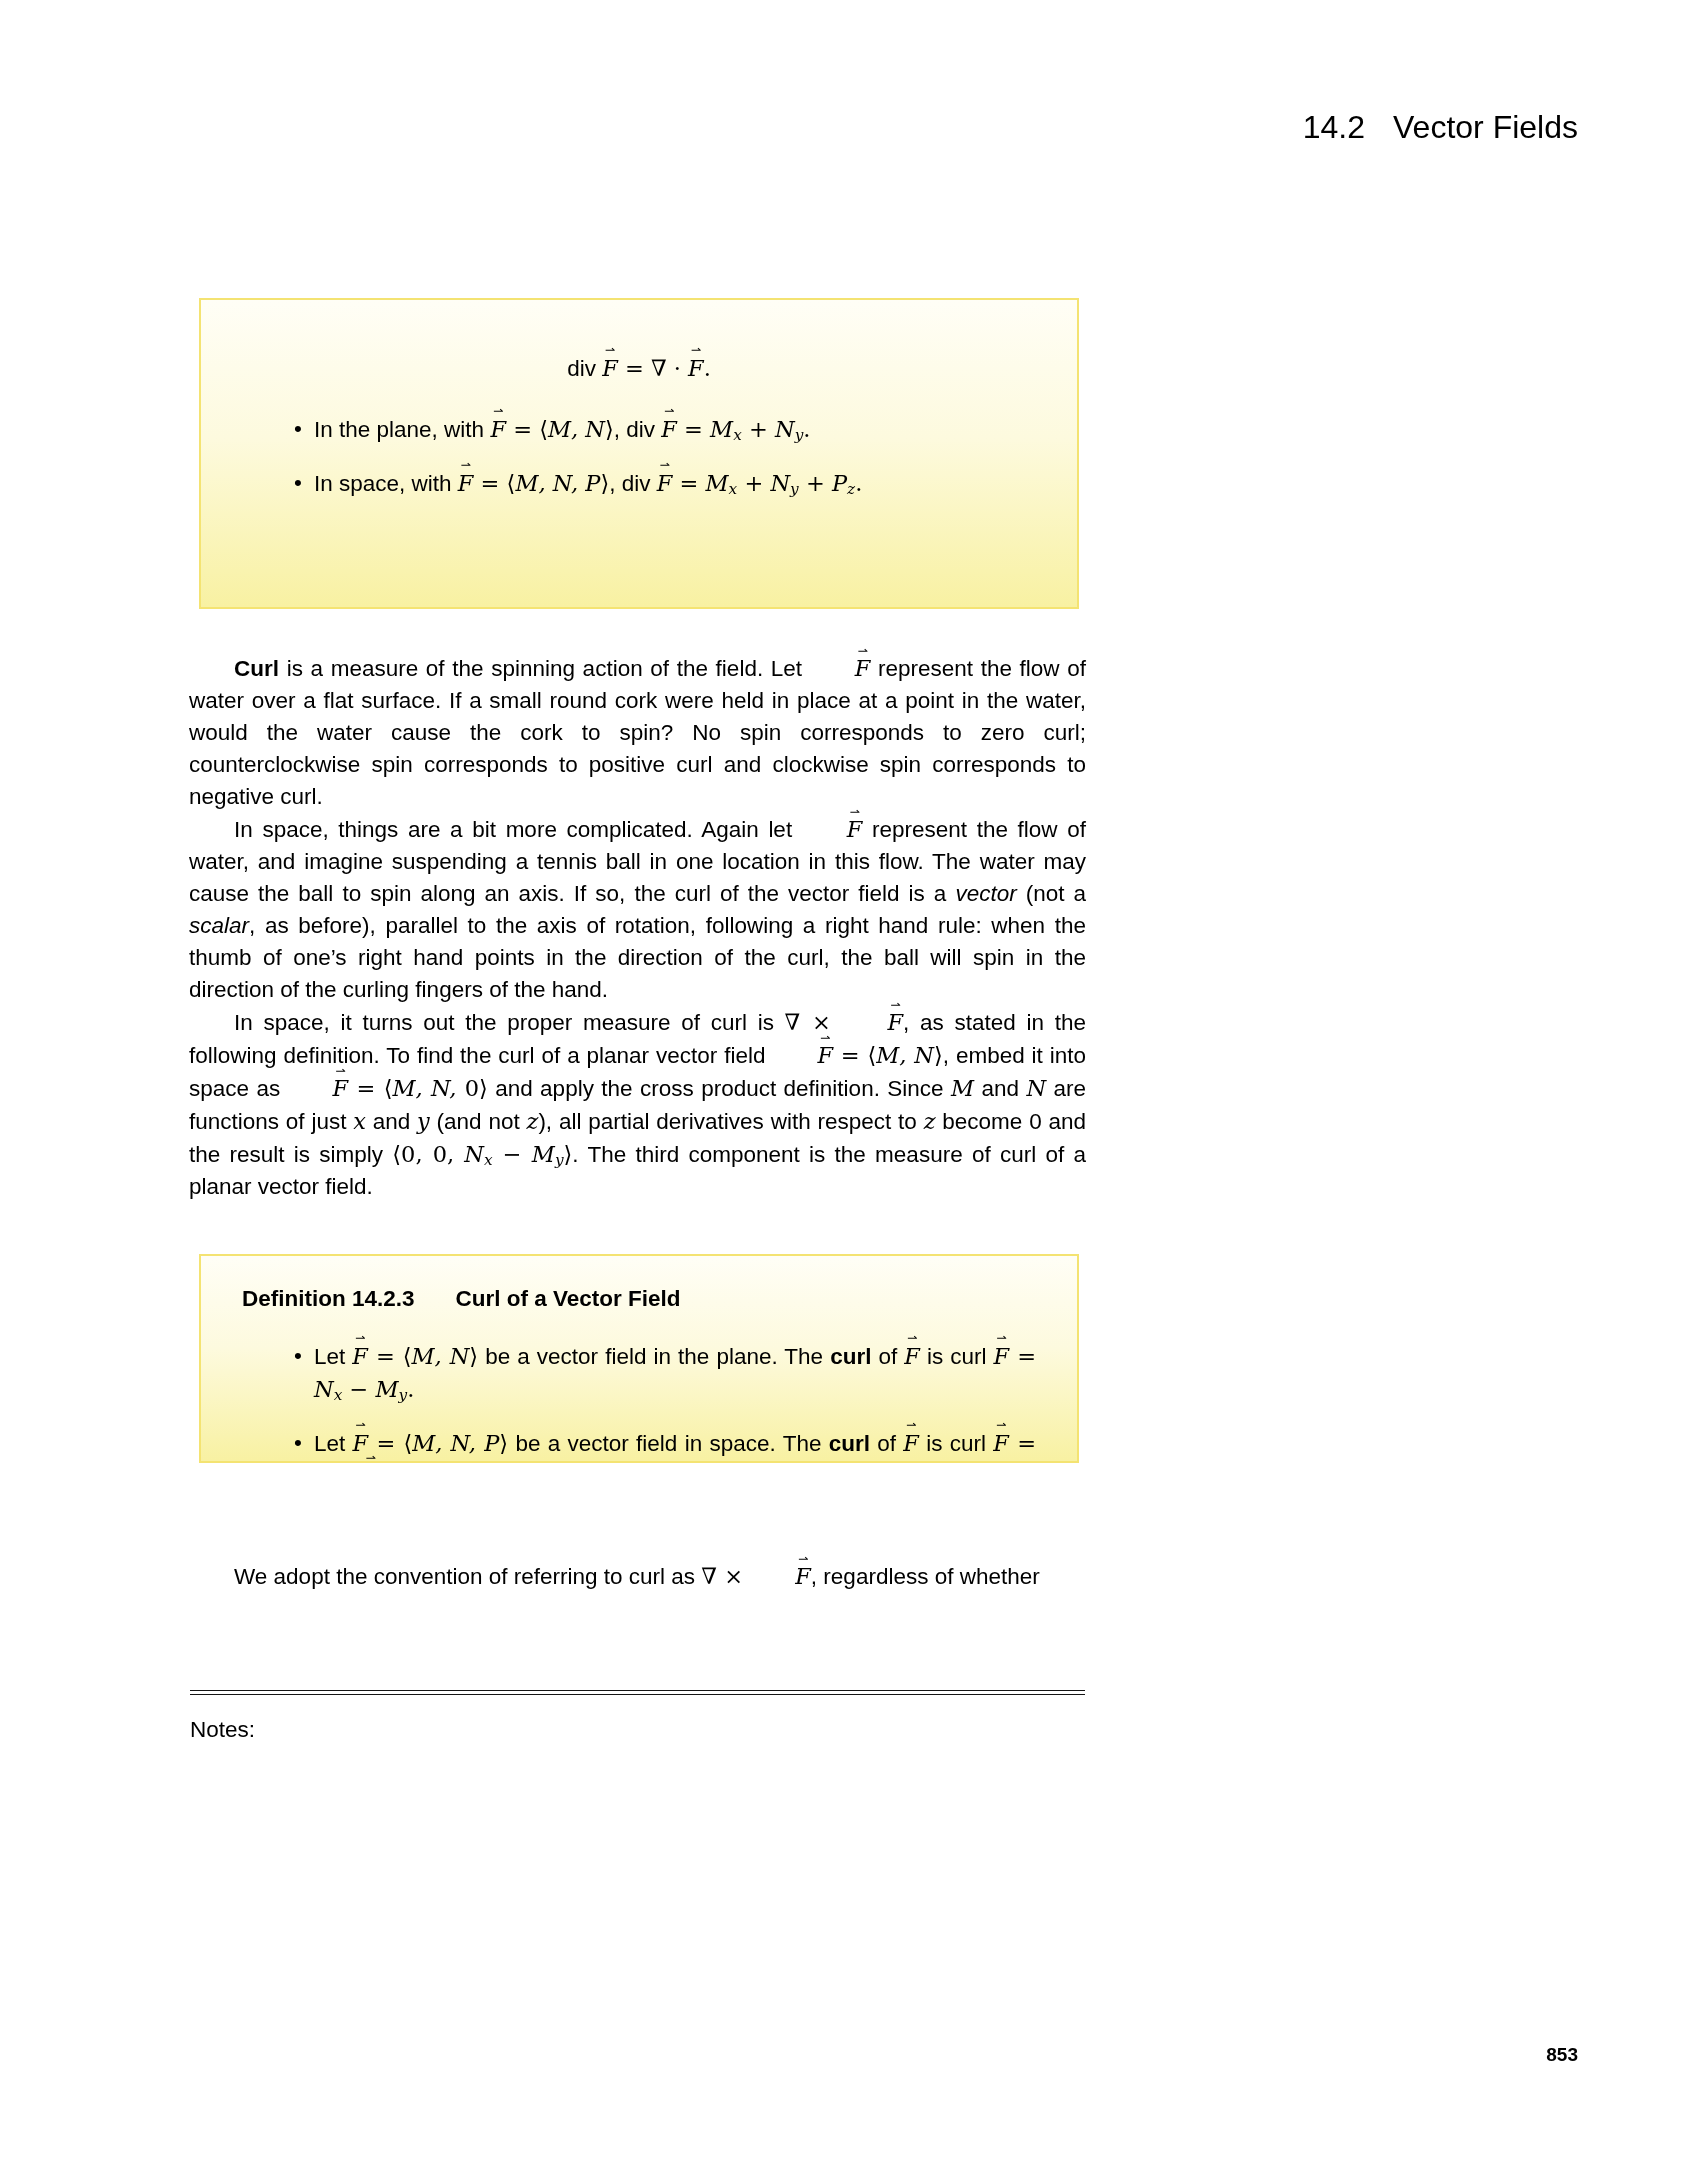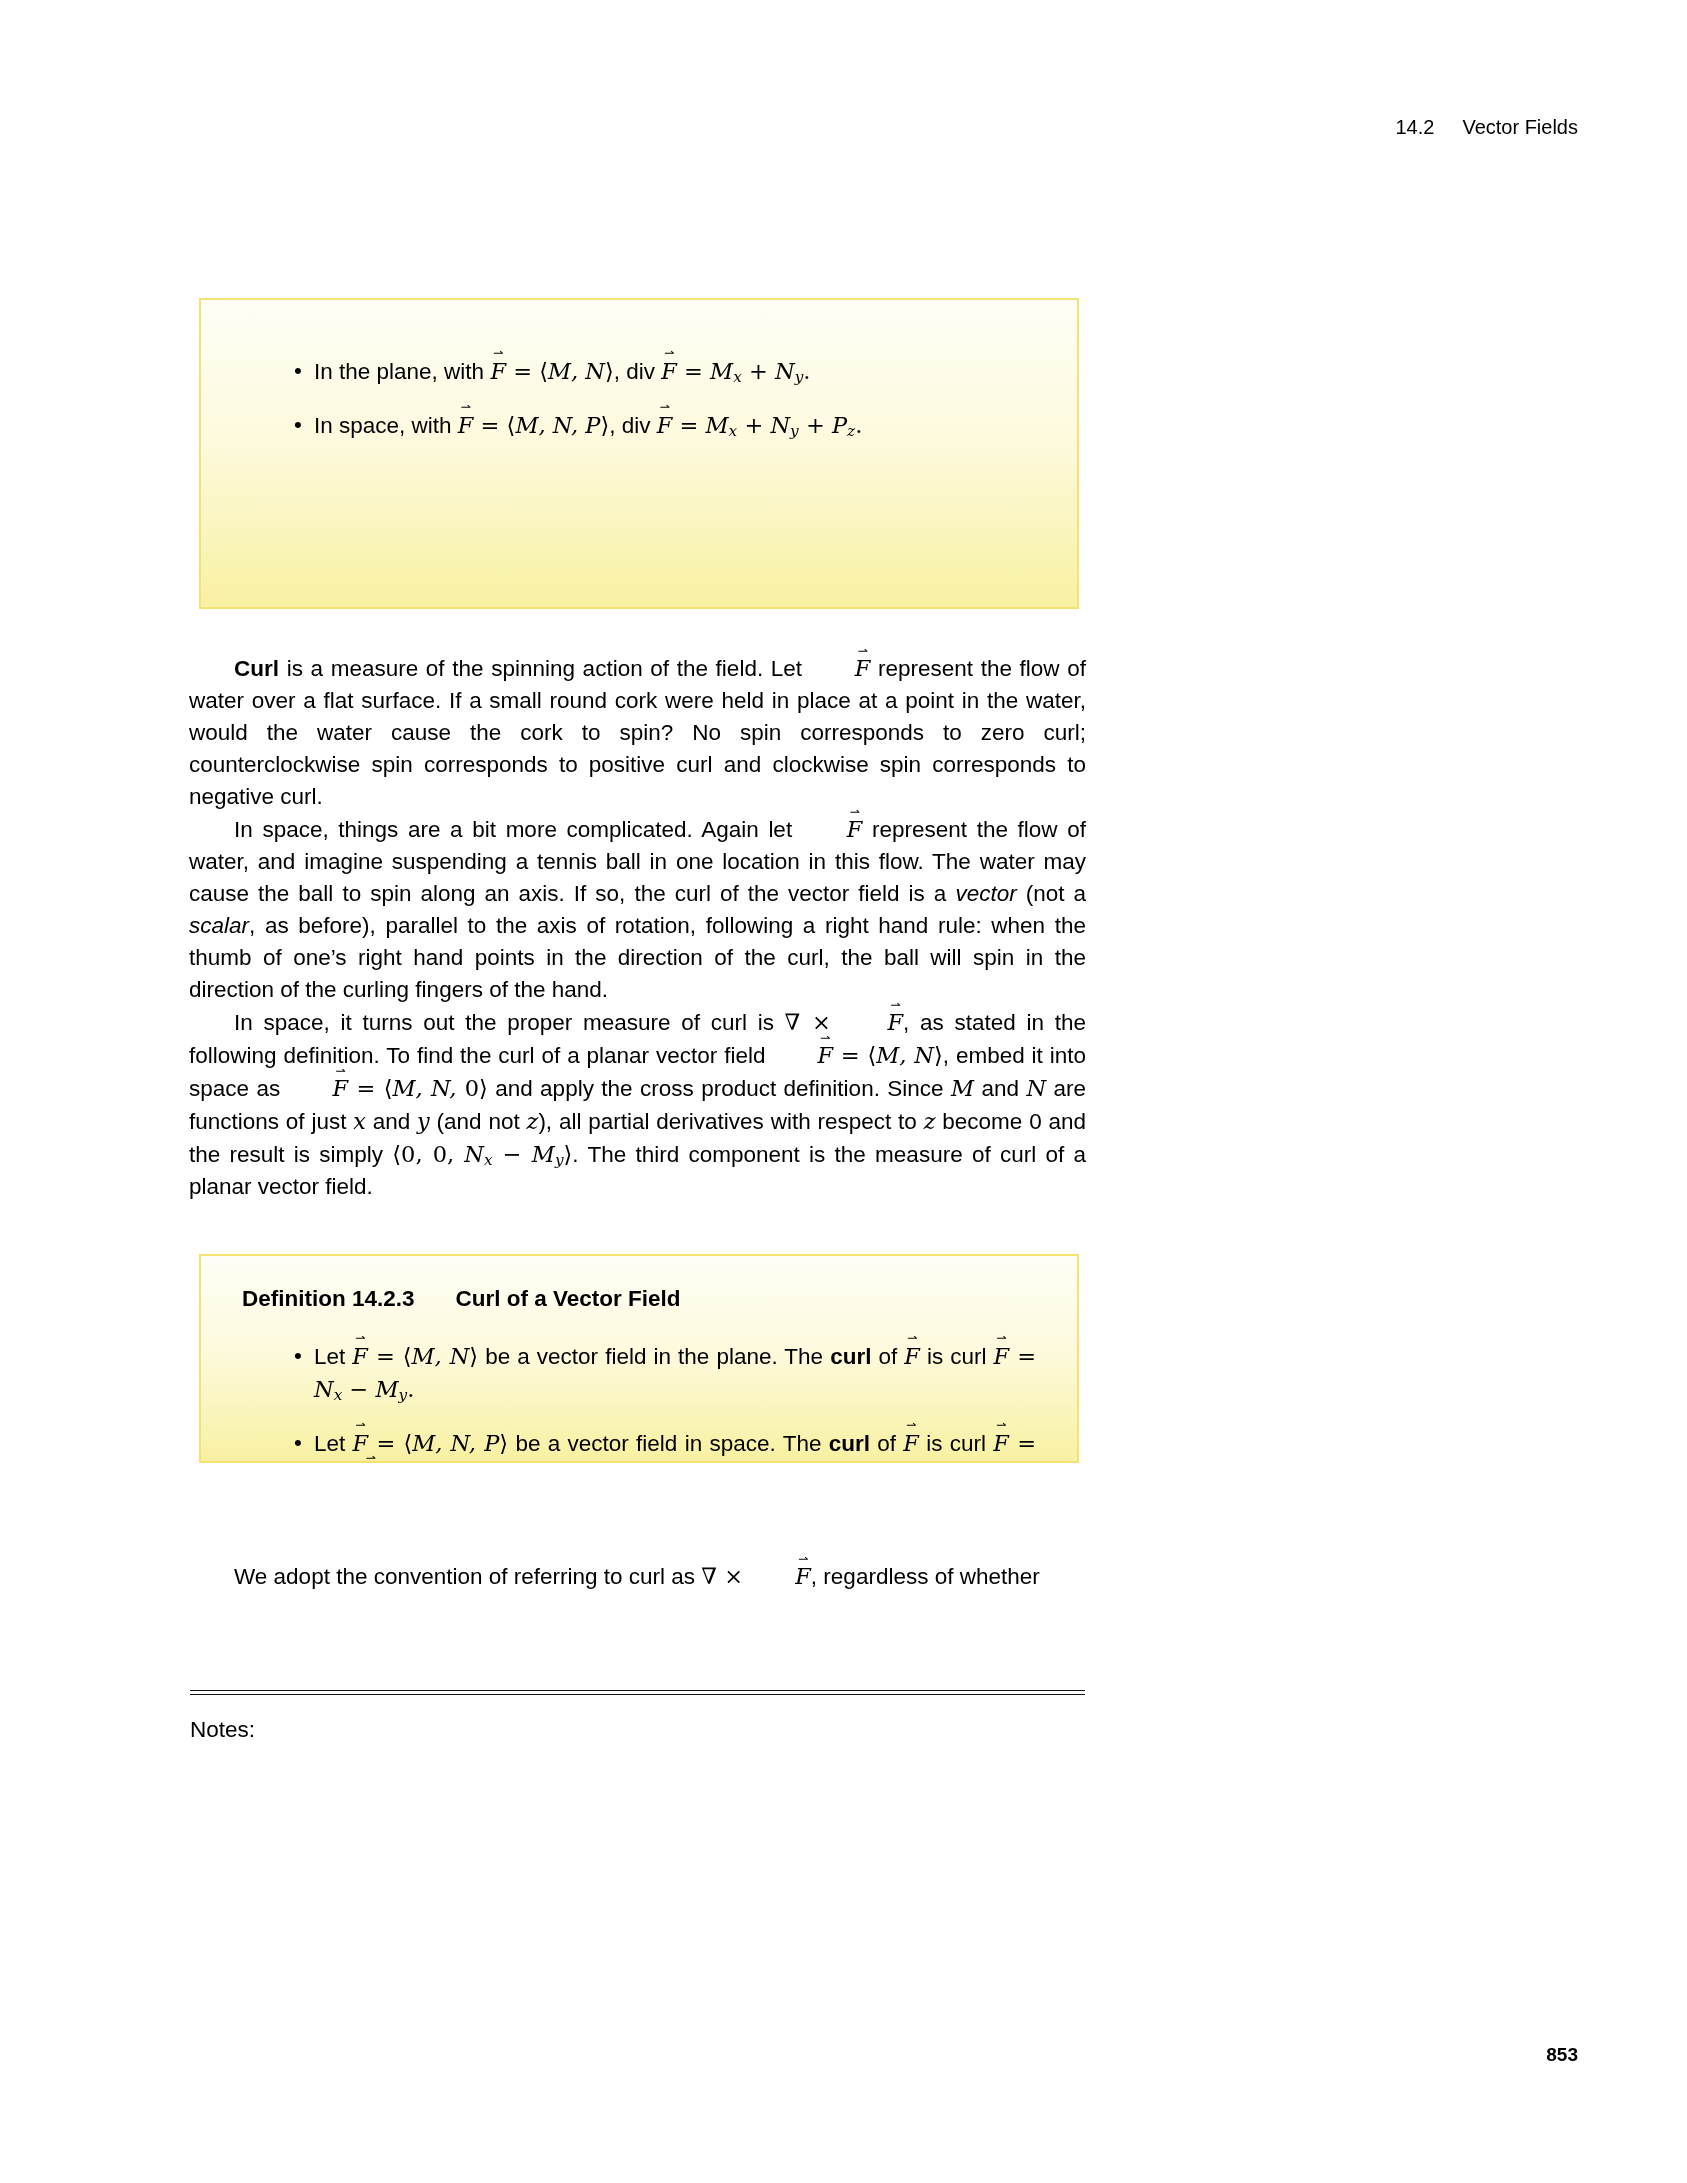--- a/index.html
+++ b/index.html
@@ -7,21 +7,21 @@
     position:relative;
     width:1687px;height:2183px;
     background:#ffffff;
     font-family:"Liberation Sans",sans-serif;
     font-size:22.5px;line-height:32px;color:#000;
     overflow:hidden;
   }
   
   .running-header{
     position:absolute;top:111px;right:109px;
-    font-size:20px;white-space:nowrap;
+    font-size:32px;white-space:nowrap;
   }
   .running-header .sec-num{margin-right:28px;}
   .page-number{
     position:absolute;top:2039px;right:109px;
     font-size:19px;font-weight:bold;
   }
   .notes-rule{
     position:absolute;top:1690px;left:190px;width:895px;
     height:4.6px;box-sizing:border-box;
     border:none;border-top:1.3px solid #151515;border-bottom:1.3px solid #151515;
@@ -91,20 +91,21 @@
 <body>
 
 <div class="page">
 
   <div class="running-header">
     <span class="sec-num">14.2</span><span>Vector Fields</span>
   </div>
 
 
   <section class="def-box pos-box1">
+    <div class="equation"><span>div </span><span class="vec">F</span><span class="seg-u"> = ∇ · </span><span class="vec">F</span><span class="seg-u">.</span></div>
     <ul class="def-list">
       <li><span>In the plane, with </span><span class="vec">F</span><span class="seg-u"> = ⟨</span><span class="seg-m">M, N</span><span class="seg-u">⟩</span><span>, div </span><span class="vec">F</span><span class="seg-u"> = </span><span class="seg-m">M</span><span class="seg-s">x</span><span class="seg-u"> + </span><span class="seg-m">N</span><span class="seg-s">y</span><span class="seg-u">.</span></li>
       <li><span>In space, with </span><span class="vec">F</span><span class="seg-u"> = ⟨</span><span class="seg-m">M, N, P</span><span class="seg-u">⟩</span><span>, div </span><span class="vec">F</span><span class="seg-u"> = </span><span class="seg-m">M</span><span class="seg-s">x</span><span class="seg-u"> + </span><span class="seg-m">N</span><span class="seg-s">y</span><span class="seg-u"> + </span><span class="seg-m">P</span><span class="seg-s">z</span><span class="seg-u">.</span></li>
     </ul>
   </section>
 
   <div class="col pos-pars">
     <p class="body-par"><span class="seg-b">Curl</span><span> is a measure of the spinning action of the field. Let </span><span class="vec">F</span><span> represent the flow of water over a flat surface. If a small round cork were held in place at a point in the water, would the water cause the cork to spin? No spin corresponds to zero curl; counterclockwise spin corresponds to positive curl and clockwise spin corresponds to negative curl.</span></p>
     <p class="body-par"><span>In space, things are a bit more complicated. Again let </span><span class="vec">F</span><span> represent the flow of water, and imagine suspending a tennis ball in one location in this flow. The water may cause the ball to spin along an axis. If so, the curl of the vector field is a </span><span class="seg-i">vector</span><span> (not a </span><span class="seg-i">scalar</span><span>, as before), parallel to the axis of rotation, following a right hand rule: when the thumb of one’s right hand points in the direction of the curl, the ball will spin in the direction of the curling fingers of the hand.</span></p>
     <p class="body-par"><span>In space, it turns out the proper measure of curl is </span><span class="seg-u">∇ × </span><span class="vec">F</span><span>, as stated in the following definition. To find the curl of a planar vector field </span><span class="vec">F</span><span class="seg-u"> = ⟨</span><span class="seg-m">M, N</span><span class="seg-u">⟩</span><span>, embed it into space as </span><span class="vec">F</span><span class="seg-u"> = ⟨</span><span class="seg-m">M, N, </span><span class="seg-u">0⟩</span><span> and apply the cross product definition. Since </span><span class="seg-m">M</span><span> and </span><span class="seg-m">N</span><span> are functions of just </span><span class="seg-m">x</span><span> and </span><span class="seg-m">y</span><span> (and not </span><span class="seg-m">z</span><span>), all partial derivatives with respect to </span><span class="seg-m">z</span><span> become 0 and the result is simply </span><span class="seg-u">⟨0, 0, </span><span class="seg-m">N</span><span class="seg-s">x</span><span class="seg-u"> − </span><span class="seg-m">M</span><span class="seg-s">y</span><span class="seg-u">⟩</span><span>. The third component is the measure of curl of a planar vector field.</span></p>

